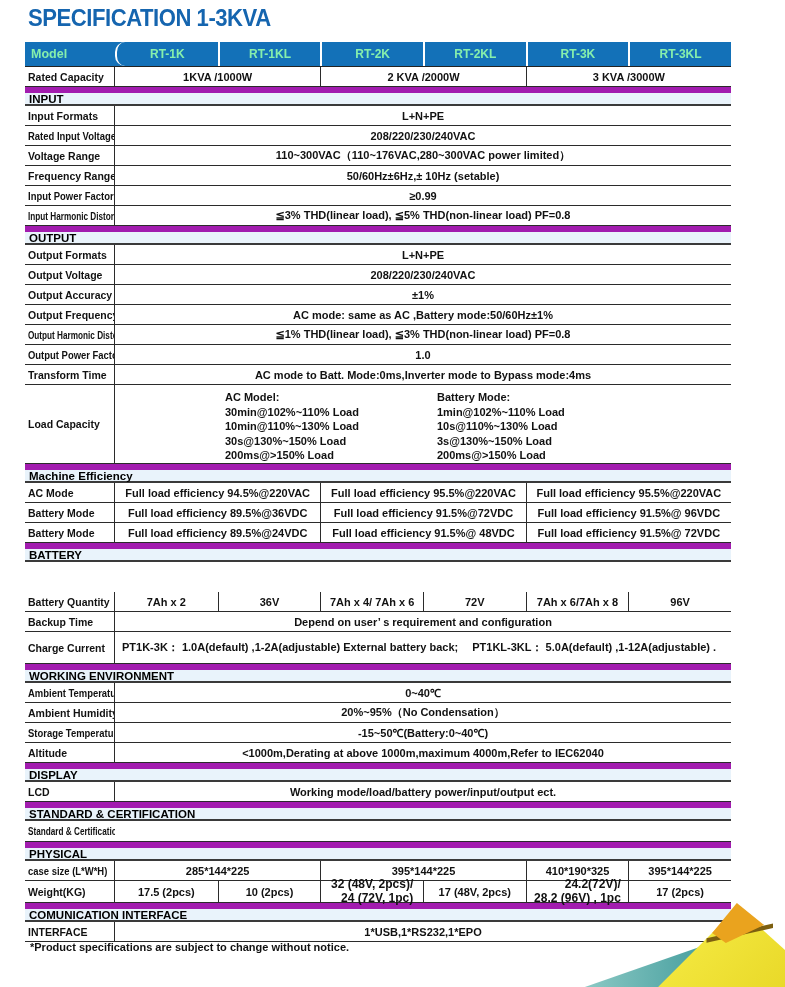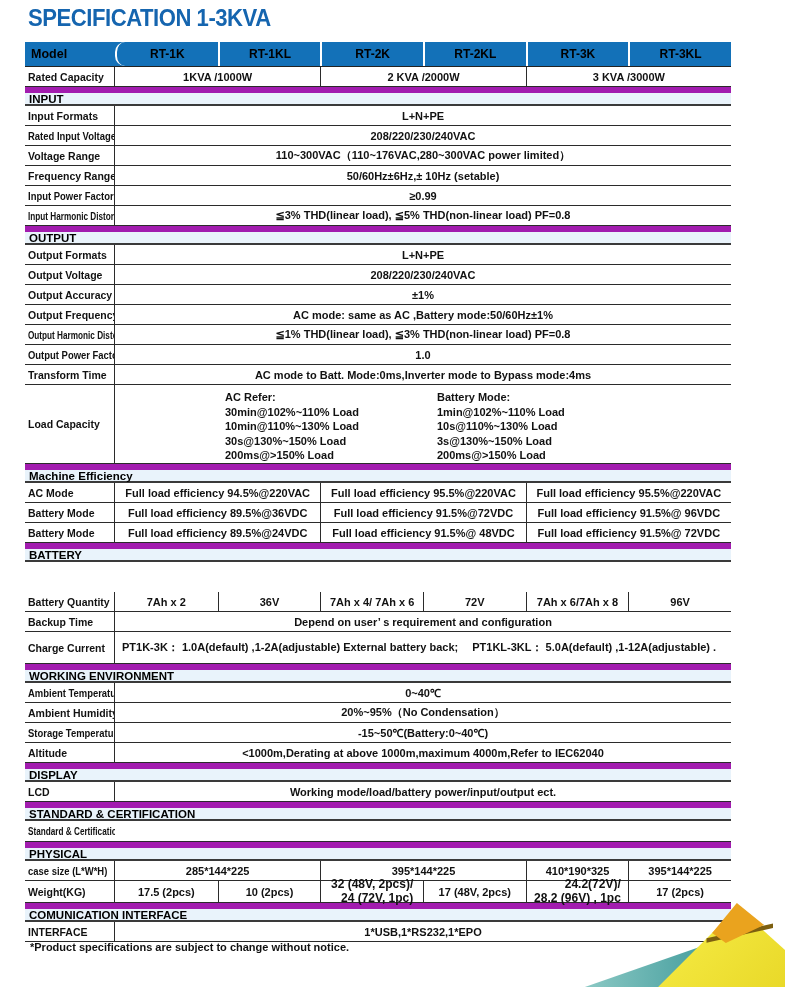--- a/index.html
+++ b/index.html
@@ -5,21 +5,21 @@
   html,body{margin:0;padding:0;}
   body{background:#ffffff;font-family:"Liberation Sans",sans-serif;}
   .page{position:relative;width:785px;height:987px;background:#ffffff;overflow:hidden;}
 
   .title{position:absolute;left:28px;top:4px;font-size:24px;font-weight:700;color:#1565af;
          letter-spacing:-0.5px;transform:scaleX(0.92);transform-origin:left center;white-space:nowrap;}
 
   .spec-table{position:absolute;left:25px;top:42px;width:706px;font-weight:700;color:#111;}
   .spec-table *{box-sizing:border-box;}
 
-  .hrow{display:flex;height:25px;background:#1371b8;color:#000000;align-items:stretch;
+  .hrow{display:flex;height:25px;background:#1371b8;color:#86efac;align-items:stretch;
         border-bottom:1.5px solid #222;}
   .hlabel{flex:0 0 90px;display:flex;align-items:center;padding-left:6px;font-size:12.5px;}
   .hcell{display:flex;align-items:center;justify-content:center;font-size:12px;
          border-left:2px solid #fff;}
 
   .trow{display:flex;align-items:stretch;border-bottom:1.5px solid #2b2b2b;background:#fff;}
   .tlabel{flex:0 0 90px;display:flex;align-items:center;padding-left:3px;font-size:10.5px;
           border-right:1.5px solid #2b2b2b;overflow:hidden;}
   .tlabel.nodiv{border-right:none;}
   .tlabel span{white-space:nowrap;transform-origin:left center;display:inline-block;}
@@ -153,21 +153,21 @@
           <span>Transform Time</span>
         </div>
         <div class="tcell" style="flex: 0 0 calc(100% - 90px);">AC mode to Batt. Mode:0ms,Inverter mode to Bypass mode:4ms</div>
       </div>
       <div class="trow" style="height: 79px;">
         <div class="tlabel">
           <span>Load Capacity</span>
         </div>
         <div class="tcell loadcap-val" style="flex: 0 0 calc(100% - 90px);">
           <div class="blk">
-            <div class="">AC Refer:</div>
+            <div class="">AC Model:</div>
             <div class="">30min@102%~110% Load</div>
             <div class="">10min@110%~130% Load</div>
             <div class="">30s@130%~150% Load</div>
             <div class="">200ms@&gt;150% Load</div>
           </div>
           <div class="blk">
             <div class="">Battery Mode:</div>
             <div class="">1min@102%~110% Load</div>
             <div class="">10s@110%~130% Load</div>
             <div class="">3s@130%~150% Load</div>

